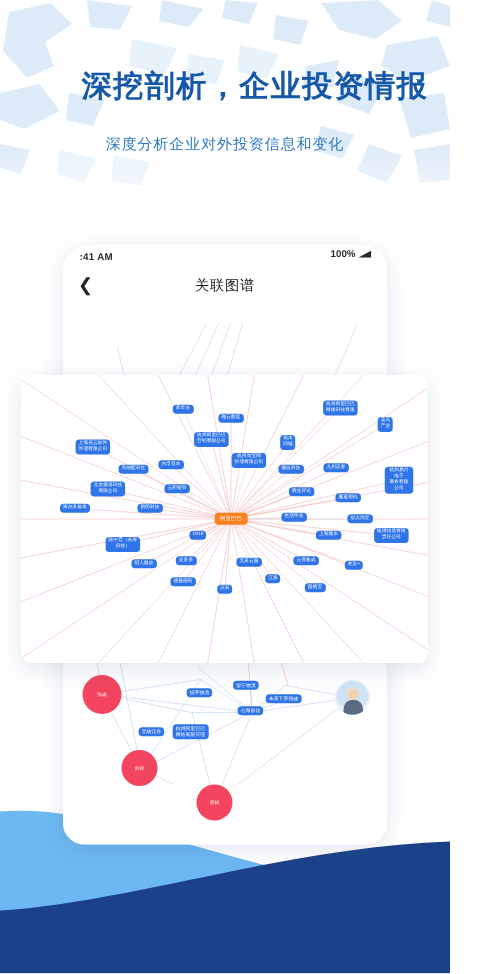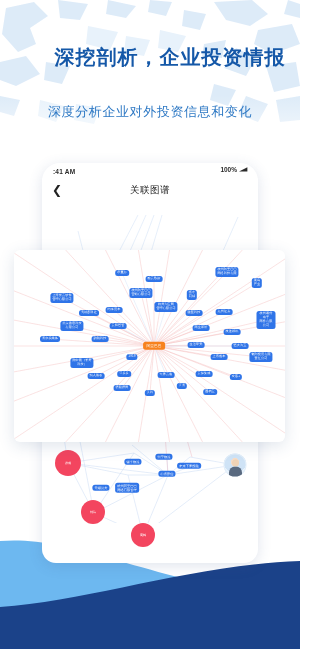--- a/index.html
+++ b/index.html
@@ -20,22 +20,22 @@
 
   
   .hero { position:absolute; left:0; right:0; top:0; z-index:3; text-align:center; }
   .hero-title{
     margin-top:44px;
     font-size:20px; font-weight:bold; letter-spacing:1px;
     color:#1558a8;
     padding-left:40px;
   }
   .hero-sub{
-    margin-top:32px;
-    font-size:13px; letter-spacing:.6px;
+    margin-top:18px;
+    font-size:10px; letter-spacing:.6px;
     color:#2d78c4;
   }
 
   
   #waves{ position:absolute; left:0; bottom:0; width:300px; height:130px; z-index:2; }
 
   
   .phone{
     position:absolute; left:42px; top:163px;
     width:216px; height:400px;

